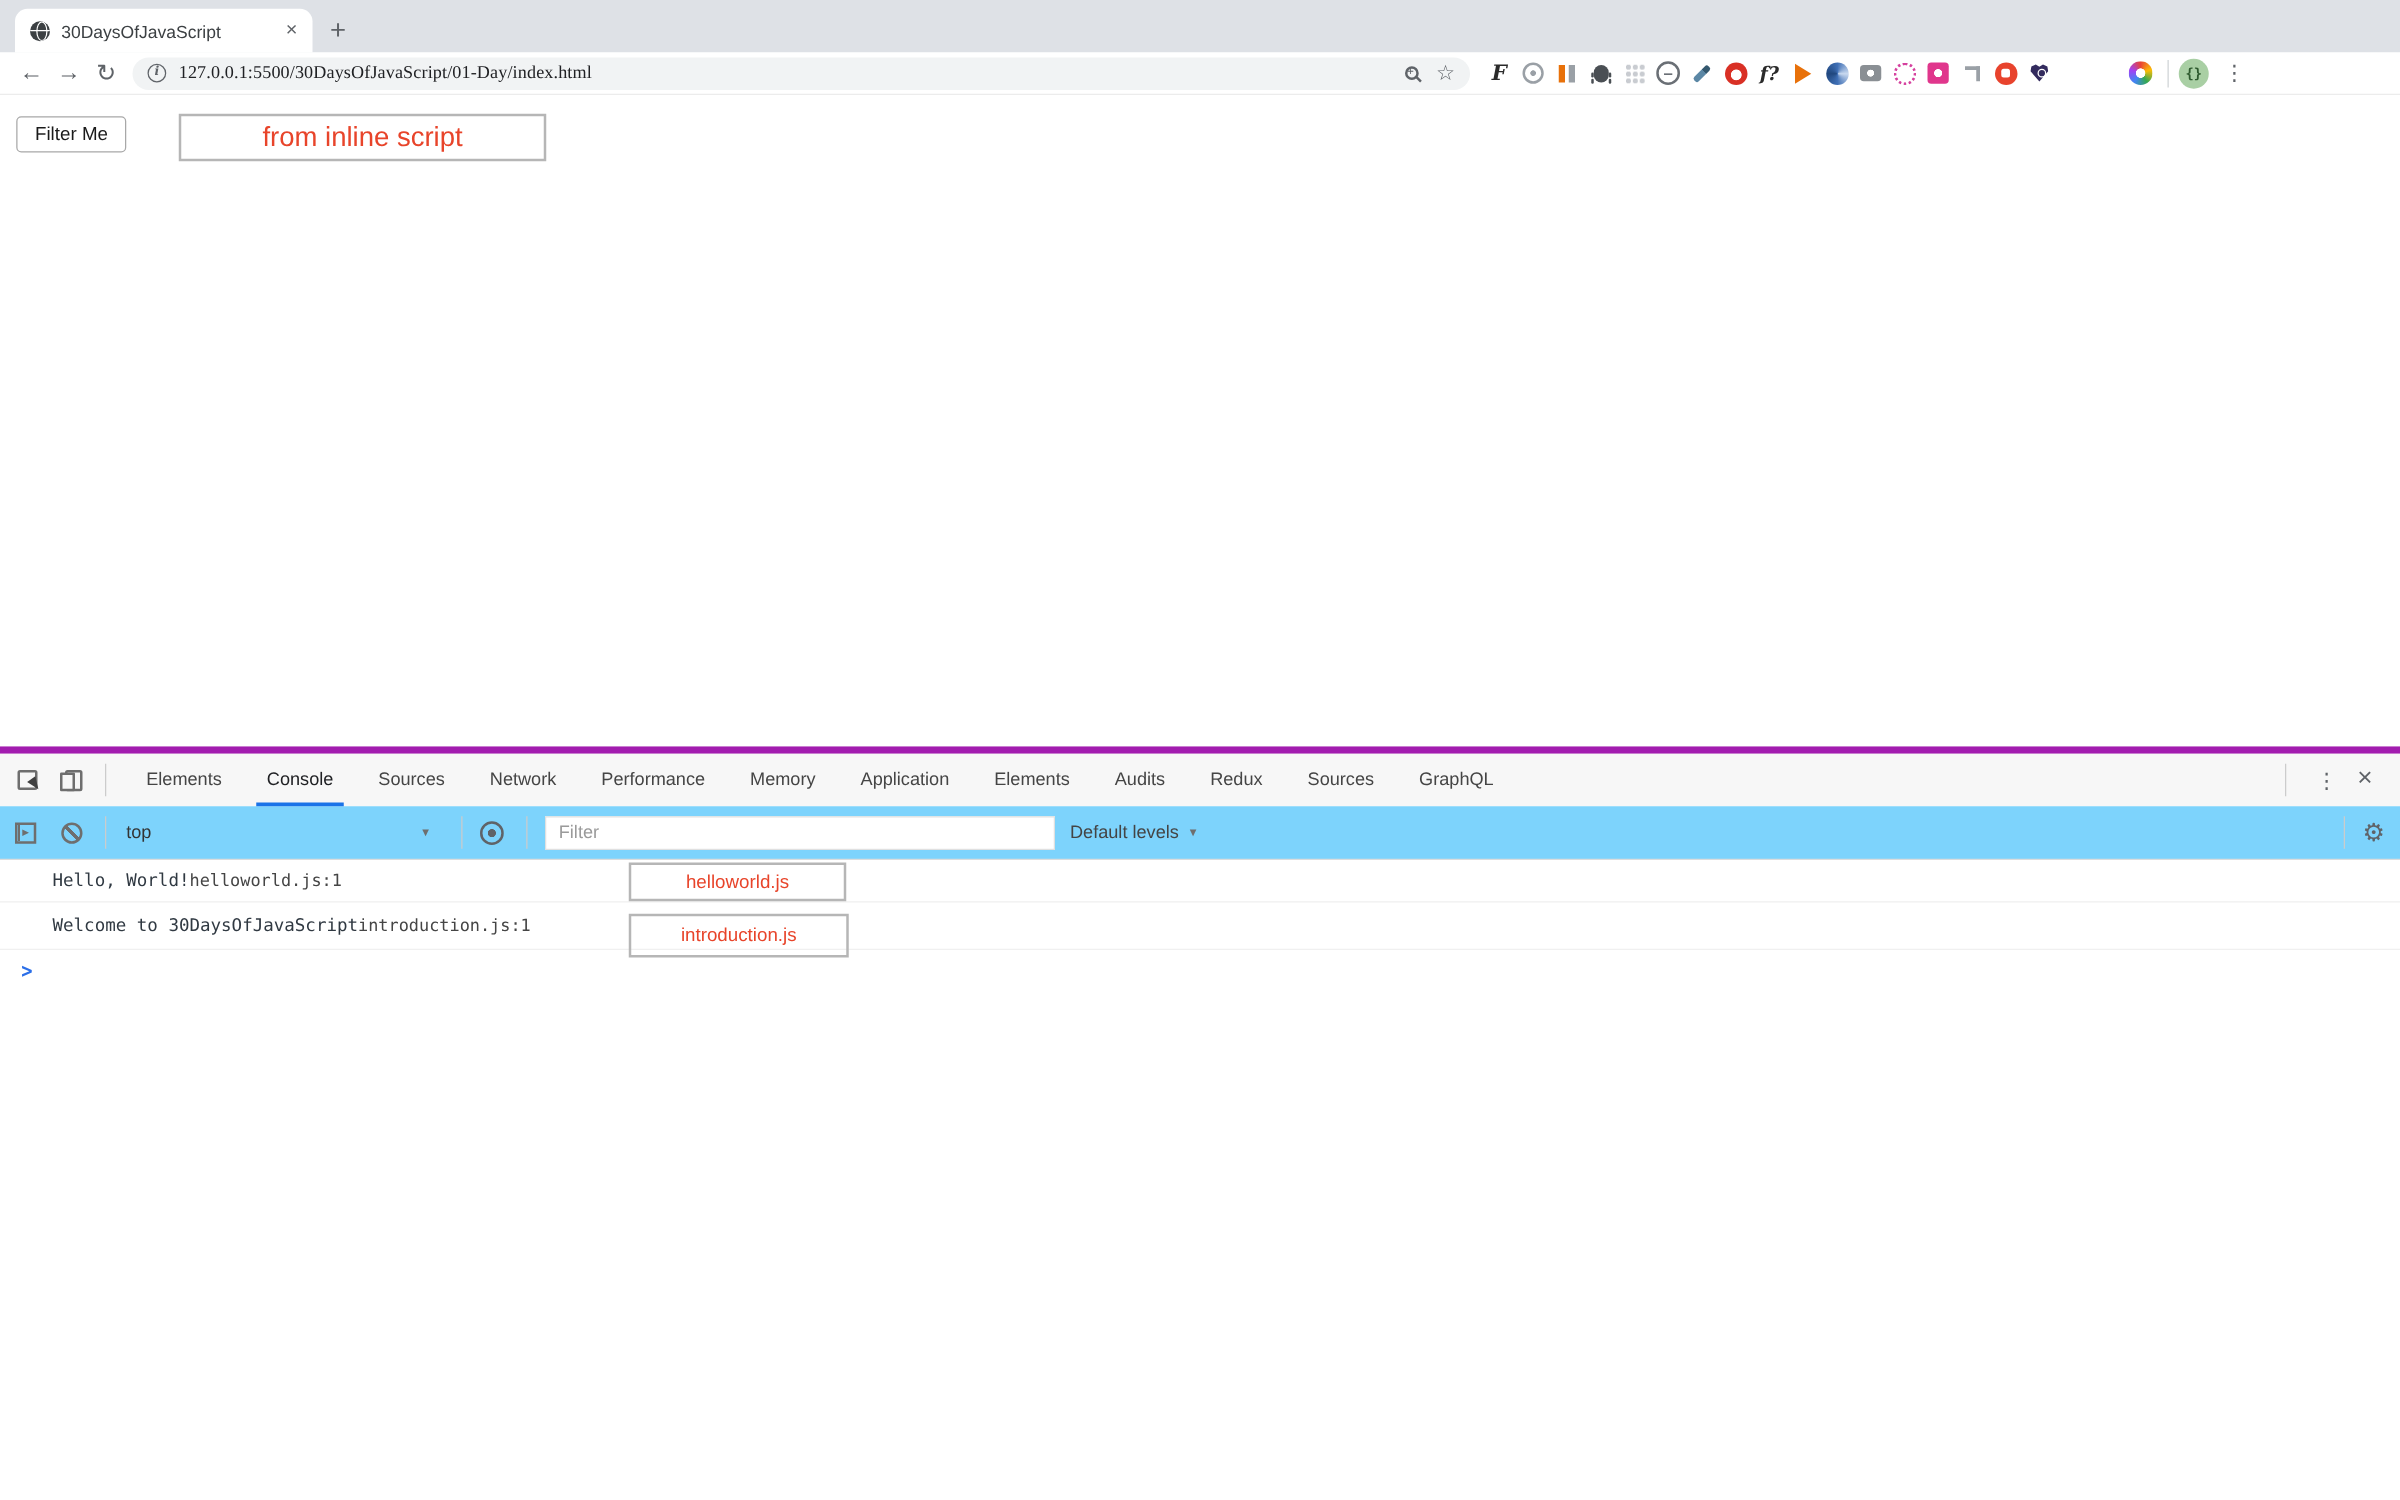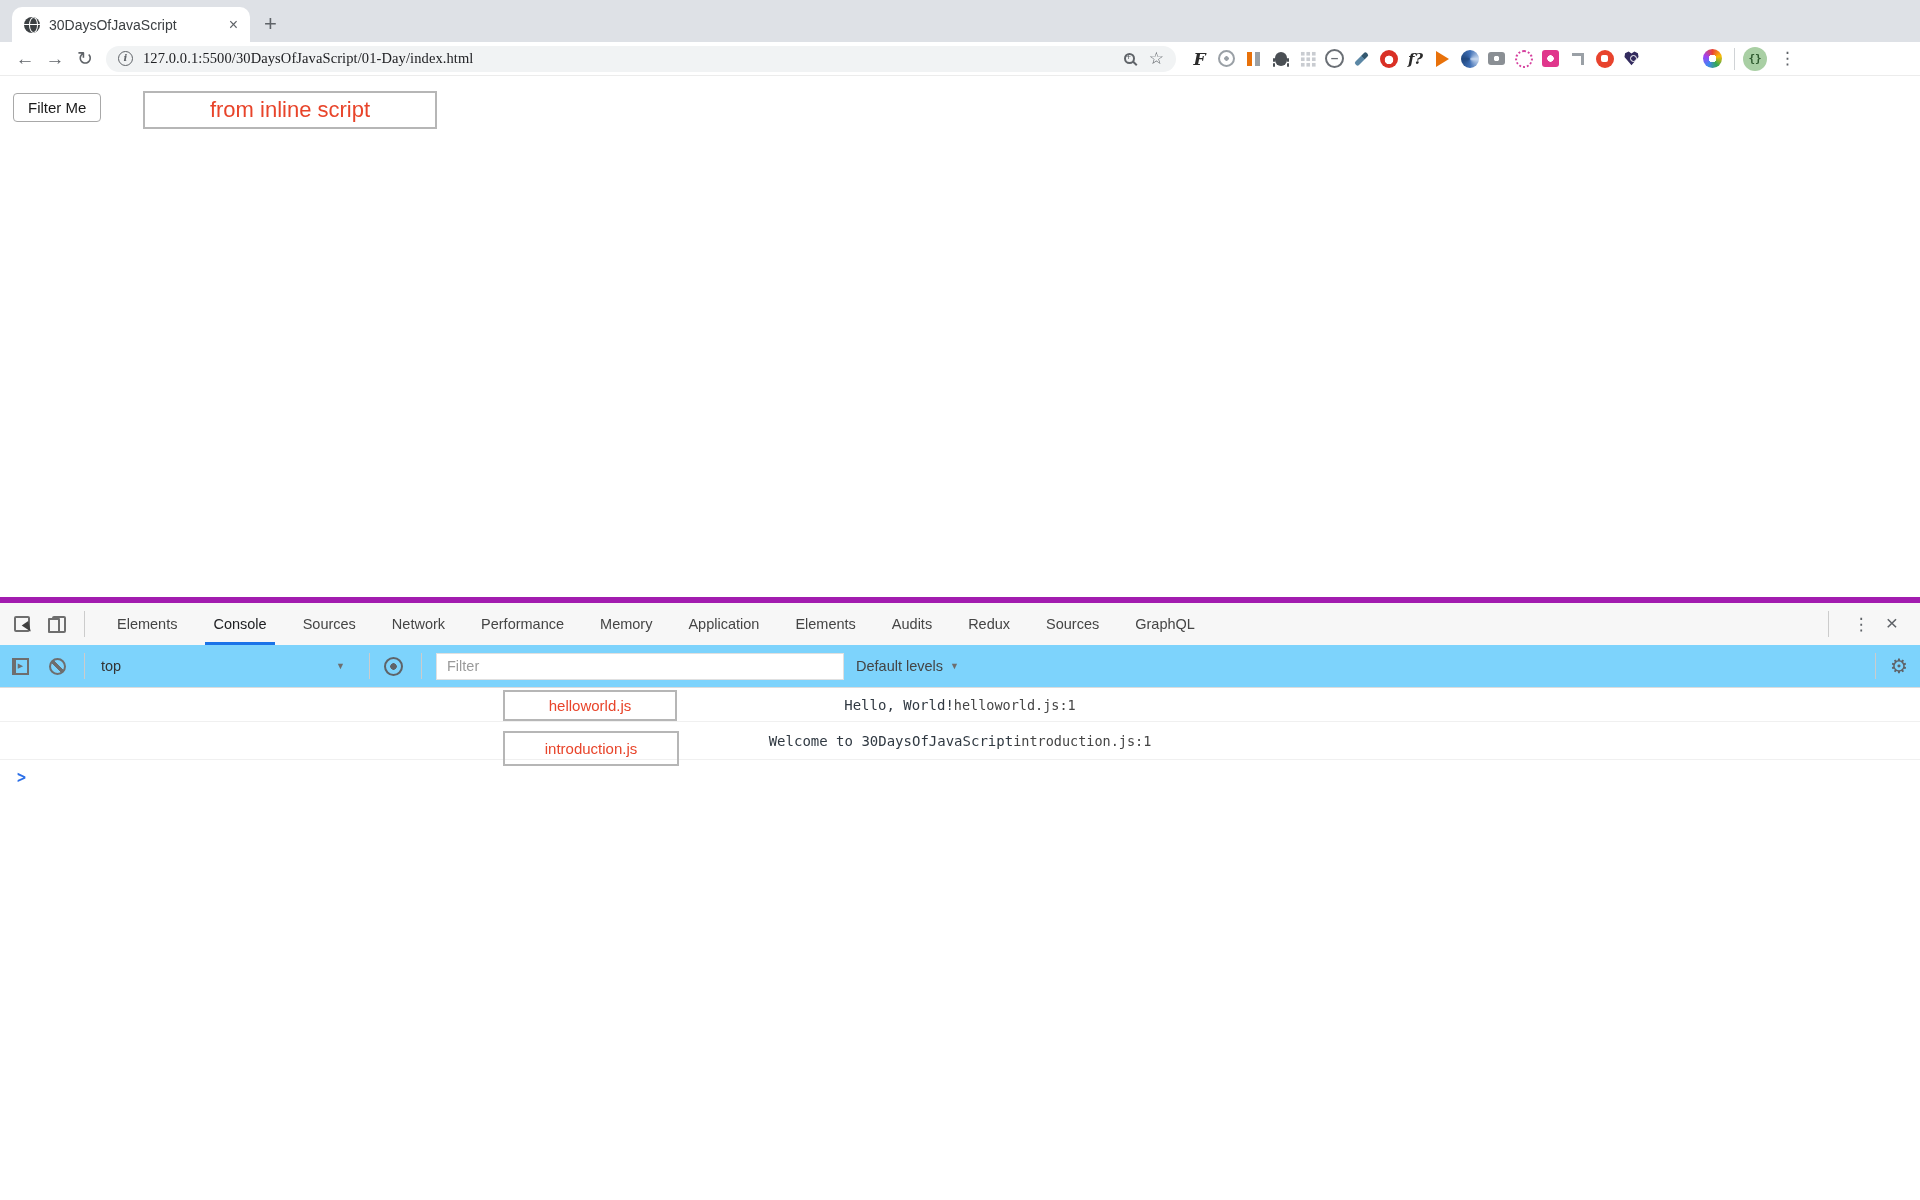--- a/index.html
+++ b/index.html
@@ -119,21 +119,21 @@
   .eye-icon{width:19px;height:19px;border:2px solid #5f6368;border-radius:50%;cursor:pointer;
               background:radial-gradient(circle,#5f6368 3px,transparent 3.5px);}
   .filter{width:408px;height:27px;border:1px solid #e0e0e0;background:#fff;font-size:14.5px;color:#333;
               padding:0 10px;outline:none;font-family:"Liberation Sans",sans-serif;}
   .filter::placeholder{color:#9a9a9a;}
   .levels-dd{display:flex;align-items:center;gap:7px;font-size:14.5px;color:#444;margin-left:12px;cursor:pointer;}
   .gear{font-size:20px;color:#5f6368;cursor:pointer;}
 
   .dt-console{flex:1;background:#fff;position:relative;font-family:"DejaVu Sans Mono",monospace;
               font-size:14px;color:#303942;min-height:0;}
-  .crow{display:flex;justify-content:center;align-items:center;border-bottom:1px solid #f0f0f0;
+  .crow{display:flex;justify-content:flex-start;align-items:center;border-bottom:1px solid #f0f0f0;
         padding:0 42px;height:34px;}
   .crow.r2{height:38px;}
   .csrc{color:#454545;font-size:13.5px;cursor:pointer;}
   .annot{position:absolute;border:2px solid var(--annot-border);color:var(--red);background:transparent;
          display:flex;align-items:center;justify-content:center;font-family:"Liberation Sans",sans-serif;
          font-size:15px;}
   .annot1{left:503px;top:2px;width:174px;height:31px;}
   .annot2{left:503px;top:43px;width:176px;height:35px;}
   .prompt-row{height:33px;display:flex;align-items:center;padding-left:17px;cursor:text;}
   .chev{color:#2b6fe8;font-weight:bold;font-size:15px;transform:scaleY(1.15);}

